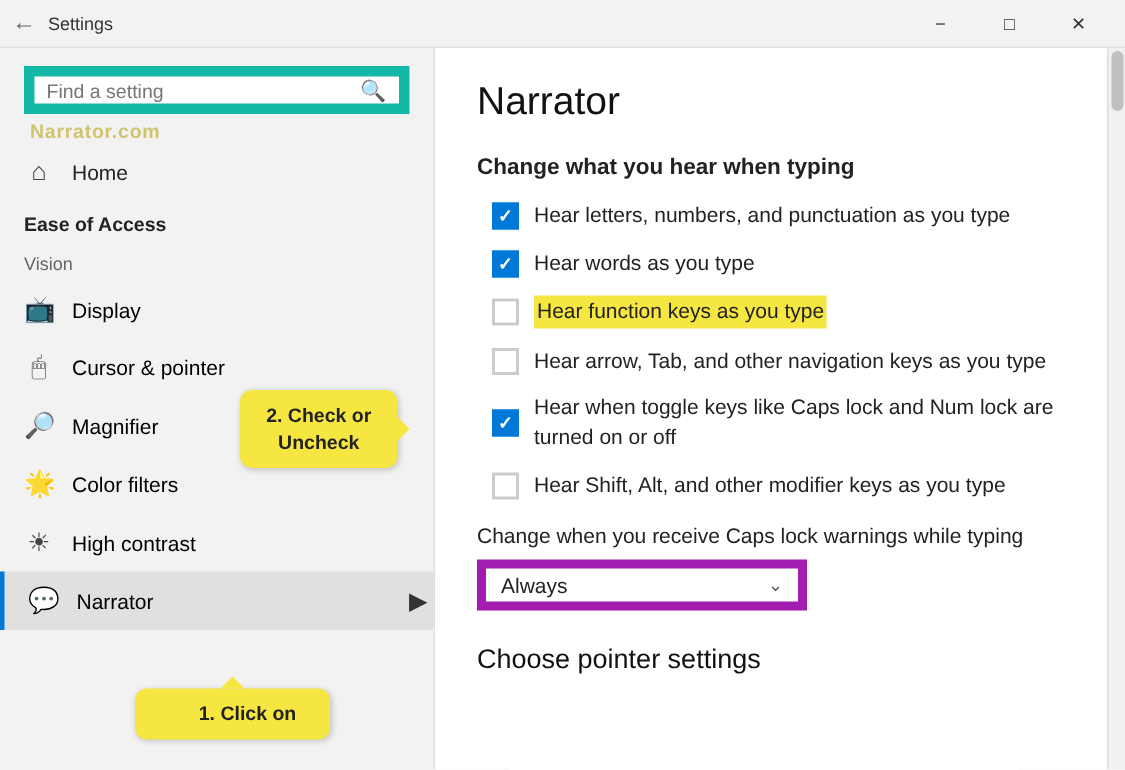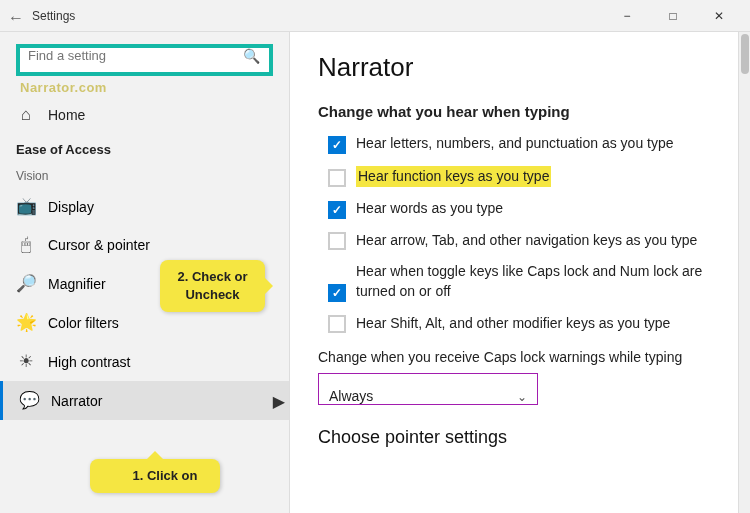--- a/index.html
+++ b/index.html
@@ -36,23 +36,23 @@
       border-right: 1px solid #ddd;
       position: relative;
     }
 
     .sidebar-header {
       padding: 12px 16px 8px 16px;
     }
 
     .sidebar-search {
       display: flex;
-      align-items: flex-start;
+      align-items: center;
       background: white;
-      border: 4px solid #14b8a6;
+      border: 7px solid #14b8a6;
       height: 32px;
       padding: 0 8px;
       margin-bottom: 12px;
     }
     .sidebar-search input {
       border: none;
       outline: none;
       flex: 1;
       font-size: 13px;
       background: transparent;
@@ -187,21 +187,21 @@
 
     .section-title {
       font-size: 15px;
       font-weight: 600;
       color: #222;
       margin-bottom: 14px;
     }
 
     .checkbox-row {
       display: flex;
-      align-items: flex-end;
+      align-items: center;
       margin-bottom: 12px;
       gap: 10px;
       padding-left: 10px;
     }
     .checkbox-row .cb {
       width: 18px;
       height: 18px;
       border: 2px solid #ccc;
       flex-shrink: 0;
       margin-top: 1px;
@@ -231,24 +231,24 @@
     }
 
     .dropdown-label {
       font-size: 14px;
       color: #222;
       margin-top: 16px;
       margin-bottom: 8px;
     }
     .dropdown {
       display: flex;
-      align-items: flex-end;
-      border: 1px solid #a21caf;
+      align-items: center;
+      border: 6px solid #a21caf;
       height: 32px;
-      padding: 0 10px;
+      padding: 11px 10px;
       width: 220px;
       cursor: pointer;
       background: white;
       justify-content: space-between;
     }
     .dropdown-value { font-size: 14px; color: #222; }
     .dropdown-arrow { font-size: 12px; color: #555; }
 
     .section-title2 {
       font-size: 18px;
@@ -342,27 +342,27 @@
     <div class="page-title">Narrator</div>
 
     <div class="section-title">Change what you hear when typing</div>
 
     <div class="checkbox-row">
       <div class="cb checked"></div>
       <span class="cb-label">Hear letters, numbers, and punctuation as you type</span>
     </div>
 
     <div class="checkbox-row">
+      <div class="cb checked"></div>
+      <span class="cb-label">Hear words as you type</span>
+    </div>
+
+    <div class="checkbox-row">
       <div class="cb"></div>
       <span class="cb-label highlighted">Hear function keys as you type</span>
-    </div>
-
-    <div class="checkbox-row">
-      <div class="cb checked"></div>
-      <span class="cb-label">Hear words as you type</span>
     </div>
 
     <div class="checkbox-row">
       <div class="cb"></div>
       <span class="cb-label">Hear arrow, Tab, and other navigation keys as you type</span>
     </div>
 
     <div class="checkbox-row">
       <div class="cb checked"></div>
       <span class="cb-label">Hear when toggle keys like Caps lock and Num lock are turned on or off</span>

